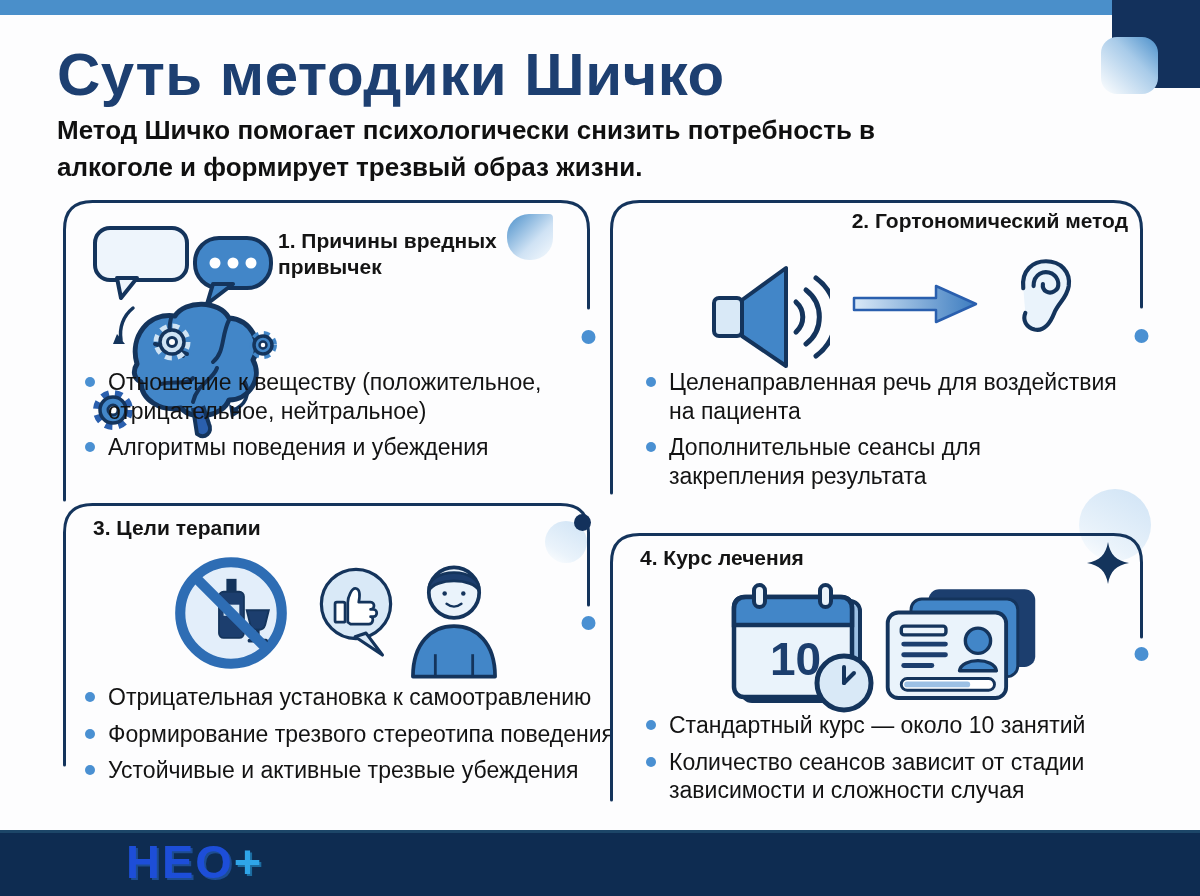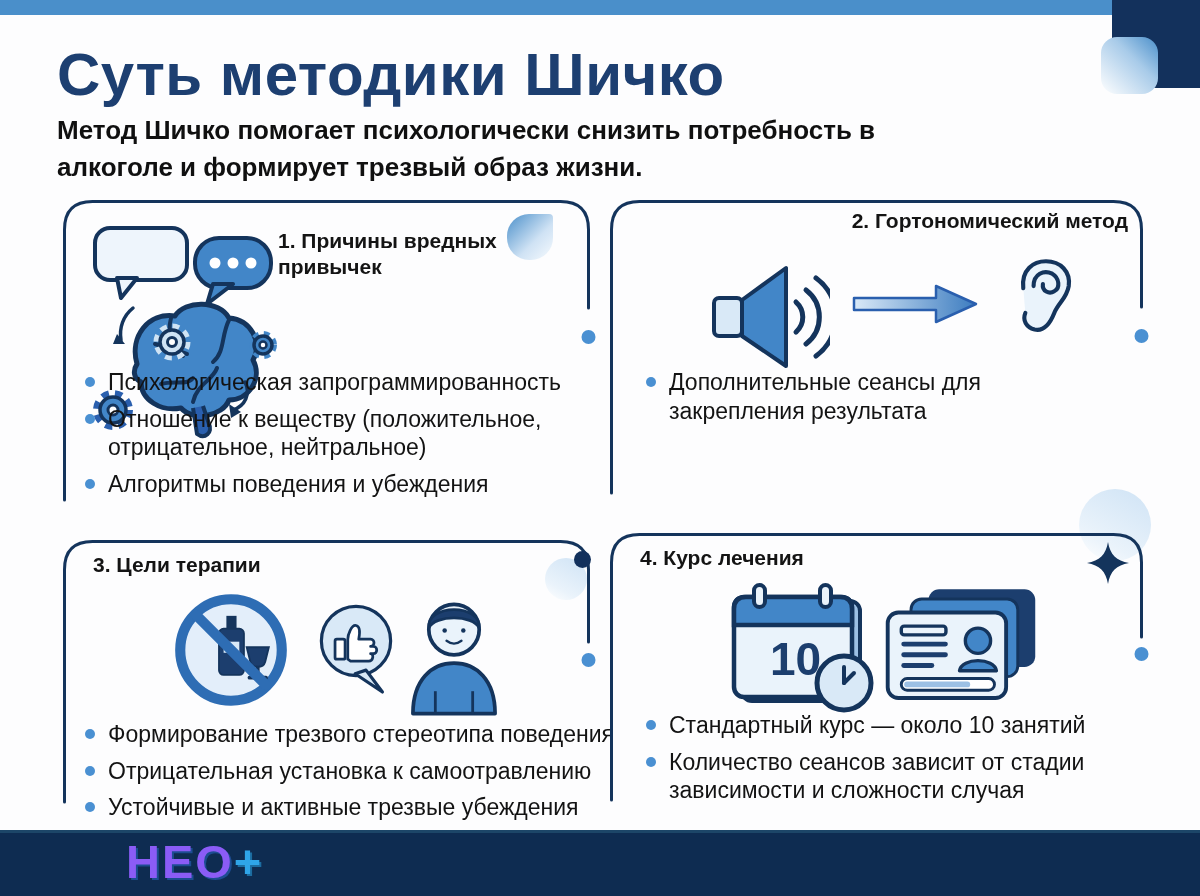--- a/index.html
+++ b/index.html
@@ -36,21 +36,21 @@
            background:linear-gradient(135deg,#4a8fca 0%, #cfe2f4 60%, #f7fbfe 100%); }
   .deco-circle { position:absolute; border-radius:50%;
                  background:linear-gradient(210deg,#cfe3f5 0%, #eaf3fb 70%, #ffffff 100%); }
   .navy-dot { position:absolute; border-radius:50%; background:#13315c; }
   .sparkle { position:absolute; overflow:visible; }
 
   
   .bottom-bar { position:absolute; left:0; top:830px; width:1200px; height:66px;
                 background:#0e2c51; border-top:3px solid #1c4668; }
   .logo { position:absolute; left:126px; top:834px; font-size:47px; font-weight:900; letter-spacing:2px; }
-  .logo .l-n { color:#8b5cf6; text-shadow:2px 2px 0 #1d4d92; }
+  .logo .l-n { color:#1d4ed8; text-shadow:2px 2px 0 #1d4d92; }
   .logo .l-plus { color:#2fa5e8; text-shadow:2px 2px 0 #1c6ca0; }
 
   svg { display:block; }
 </style>
 </head>
 <body>
 
 <div class="poster">
 
   <div class="top-strip"></div>
@@ -105,21 +105,20 @@
 
       <path d="M58,96 C48,104 44,116 46,128" fill="none" stroke="#14345c" stroke-width="3.5" stroke-linecap="round"></path>
       <polygon points="42,122 50,132 38,132" fill="#14345c"></polygon>
       <path d="M170,170 C176,182 170,194 158,198" fill="none" stroke="#14345c" stroke-width="3.5" stroke-linecap="round"></path>
       <polygon points="154,192 166,200 156,206" fill="#14345c"></polygon>
     </svg>
 
     <h2 class="card-title" style="left:215px; top:28px; width:240px;">1. Причины вредных привычек</h2>
 
     <ul class="bullets" style="left:18px; top:168px; width:500px;">
-      <li>Психологическая запрограммированность</li>
       <li>Отношение к веществу (положительное, отрицательное, нейтральное)</li>
       <li>Алгоритмы поведения и убеждения</li>
     </ul>
   </section>
 
   <section class="card" style="left:610px; top:200px; width:533px; height:310px;">
     <svg class="card-frame" width="533" height="350">
       <path d="M 1.5 293 L 1.5 29.5 Q 1.5 1.5 29.5 1.5 L 503.5 1.5 Q 531.5 1.5 531.5 29.5 L 531.5 107" fill="none" stroke="#14345c" stroke-width="3" stroke-linecap="round"></path>
       <circle cx="531.5" cy="136" r="7" fill="#4a90d2"></circle>
     </svg>
@@ -143,25 +142,26 @@
       </defs>
       <path d="M2,16 H84 V4 L124,22 L84,40 V28 H2 Z" fill="url(#arrowGrad)" stroke="#2a5fae" stroke-width="2.5" stroke-linejoin="round"></path>
     </svg>
 
     <svg style="position:absolute; left:405px; top:56px;" width="62" height="85" viewBox="0 0 60 80">
       <path d="M8,30 C6,12 18,4 30,4 C44,4 54,14 52,28 C50,40 42,44 38,54 C34,64 28,72 19,70 C11,68 7,61 10,54" fill="#eaf3fb" stroke="#14345c" stroke-width="4" stroke-linecap="round"></path>
       <path d="M18,28 C18,16 28,12 36,16 C43,20 44,30 38,33 C33,36 26,33 27,26" fill="none" stroke="#14345c" stroke-width="4" stroke-linecap="round"></path>
     </svg>
 
     <ul class="bullets" style="left:32px; top:168px; width:480px;">
+      <li>Целенаправленная речь для воздействия на пациента</li>
       <li>Дополнительные сеансы для закрепления результата</li>
     </ul>
   </section>
 
-  <section class="card" style="left:63px; top:540px; width:527px; height:232px;">
+  <section class="card" style="left:63px; top:503px; width:527px; height:232px;">
     <svg class="card-frame" width="527" height="300">
       <path d="M 1.5 262 L 1.5 29.5 Q 1.5 1.5 29.5 1.5 L 497.5 1.5 Q 525.5 1.5 525.5 29.5 L 525.5 102" fill="none" stroke="#14345c" stroke-width="3" stroke-linecap="round"></path>
       <circle cx="525.5" cy="120" r="7" fill="#4a90d2"></circle>
     </svg>
     <div class="deco-circle" style="left:482px; top:18px; width:42px; height:42px;"></div>
     <div class="navy-dot" style="left:511px; top:11px; width:17px; height:17px;"></div>
 
     <h2 class="card-title" style="left:30px; top:12px; width:420px;">3. Цели терапии</h2>
 
     <svg style="position:absolute; left:108px; top:50px;" width="120" height="120" viewBox="0 0 130 130">
@@ -189,22 +189,22 @@
       <path d="M33,42 C31,16 89,16 87,42 C80,28 40,28 33,42 Z" fill="#1c3e6e" stroke="#14345c" stroke-width="3" stroke-linejoin="round"></path>
       <circle cx="50" cy="45" r="2.4" fill="#14345c"></circle>
       <circle cx="70" cy="45" r="2.4" fill="#14345c"></circle>
       <path d="M52,56 Q60,62 68,56" fill="none" stroke="#14345c" stroke-width="2.5" stroke-linecap="round"></path>
       <path d="M16,134 C16,98 36,80 60,80 C84,80 104,98 104,134 Z" fill="#4286c8" stroke="#14345c" stroke-width="4" stroke-linejoin="round"></path>
       <line x1="40" y1="110" x2="40" y2="134" stroke="#14345c" stroke-width="3"></line>
       <line x1="80" y1="110" x2="80" y2="134" stroke="#14345c" stroke-width="3"></line>
     </svg>
 
     <ul class="bullets nowrap" style="left:18px; top:180px; width:505px;">
+      <li>Отрицательная установка к самоотравлению</li>
       <li>Формирование трезвого стереотипа поведения</li>
-      <li>Отрицательная установка к самоотравлению</li>
       <li>Устойчивые и активные трезвые убеждения</li>
     </ul>
   </section>
 
   <section class="card" style="left:610px; top:533px; width:533px; height:300px;padding-left:36px;">
     <div class="deco-circle" style="left:469px; top:-44px; width:72px; height:72px;"></div>
     <svg class="card-frame" width="533" height="300">
       <path d="M 1.5 267 L 1.5 29.5 Q 1.5 1.5 29.5 1.5 L 503.5 1.5 Q 531.5 1.5 531.5 29.5 L 531.5 104" fill="none" stroke="#14345c" stroke-width="3" stroke-linecap="round"></path>
       <circle cx="531.5" cy="121" r="7" fill="#4a90d2"></circle>
     </svg>

